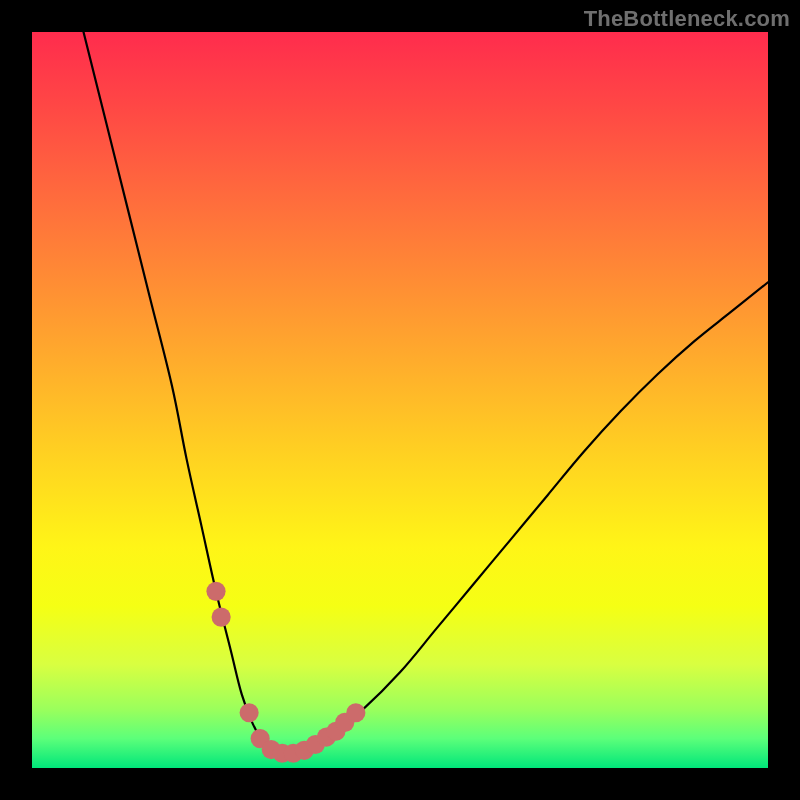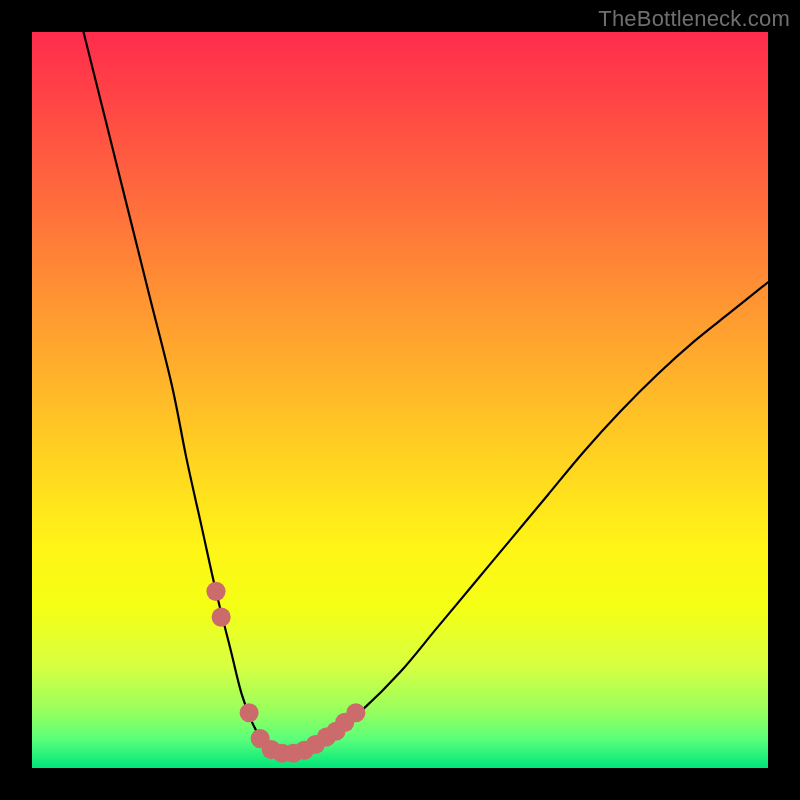--- a/index.html
+++ b/index.html
@@ -41,21 +41,21 @@
       #5cff7a 96%,
       #00e67a 100%
     );
   }
   .watermark {
     position: absolute;
     top: 6px;
     right: 10px;
     color: #6f6f6f;
     font-size: 22px;
-    font-weight: 400;
+    font-weight: 700;
     letter-spacing: 0.2px;
   }
   svg.curve {
     position: absolute;
     top: 32px;
     left: 32px;
     width: 736px;
     height: 736px;
     overflow: visible;
   }

